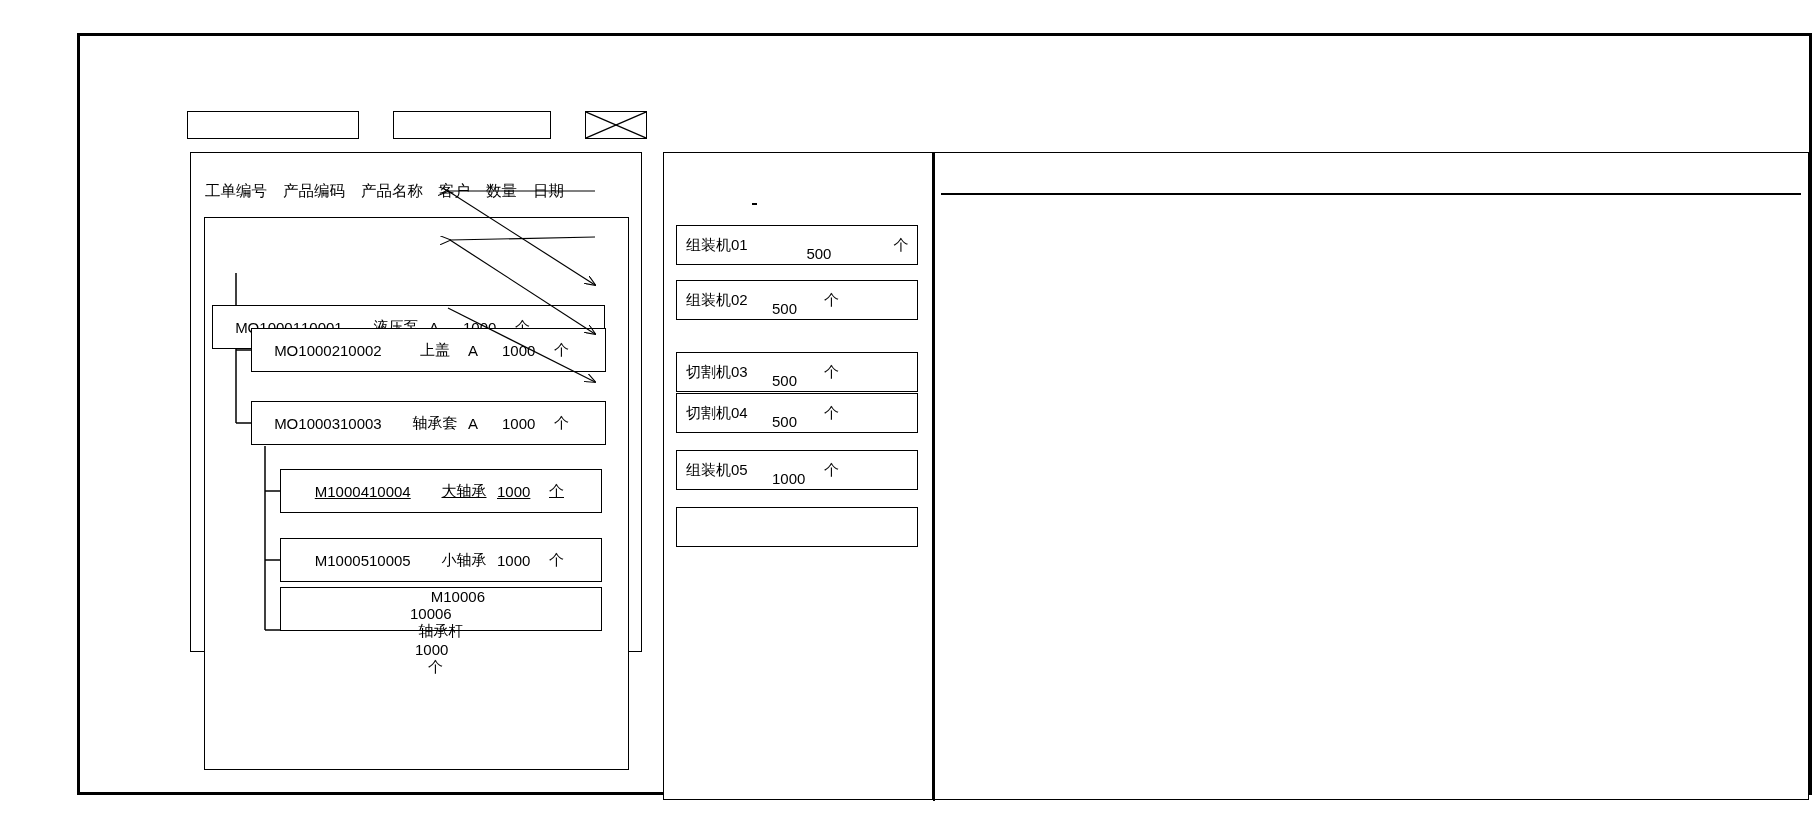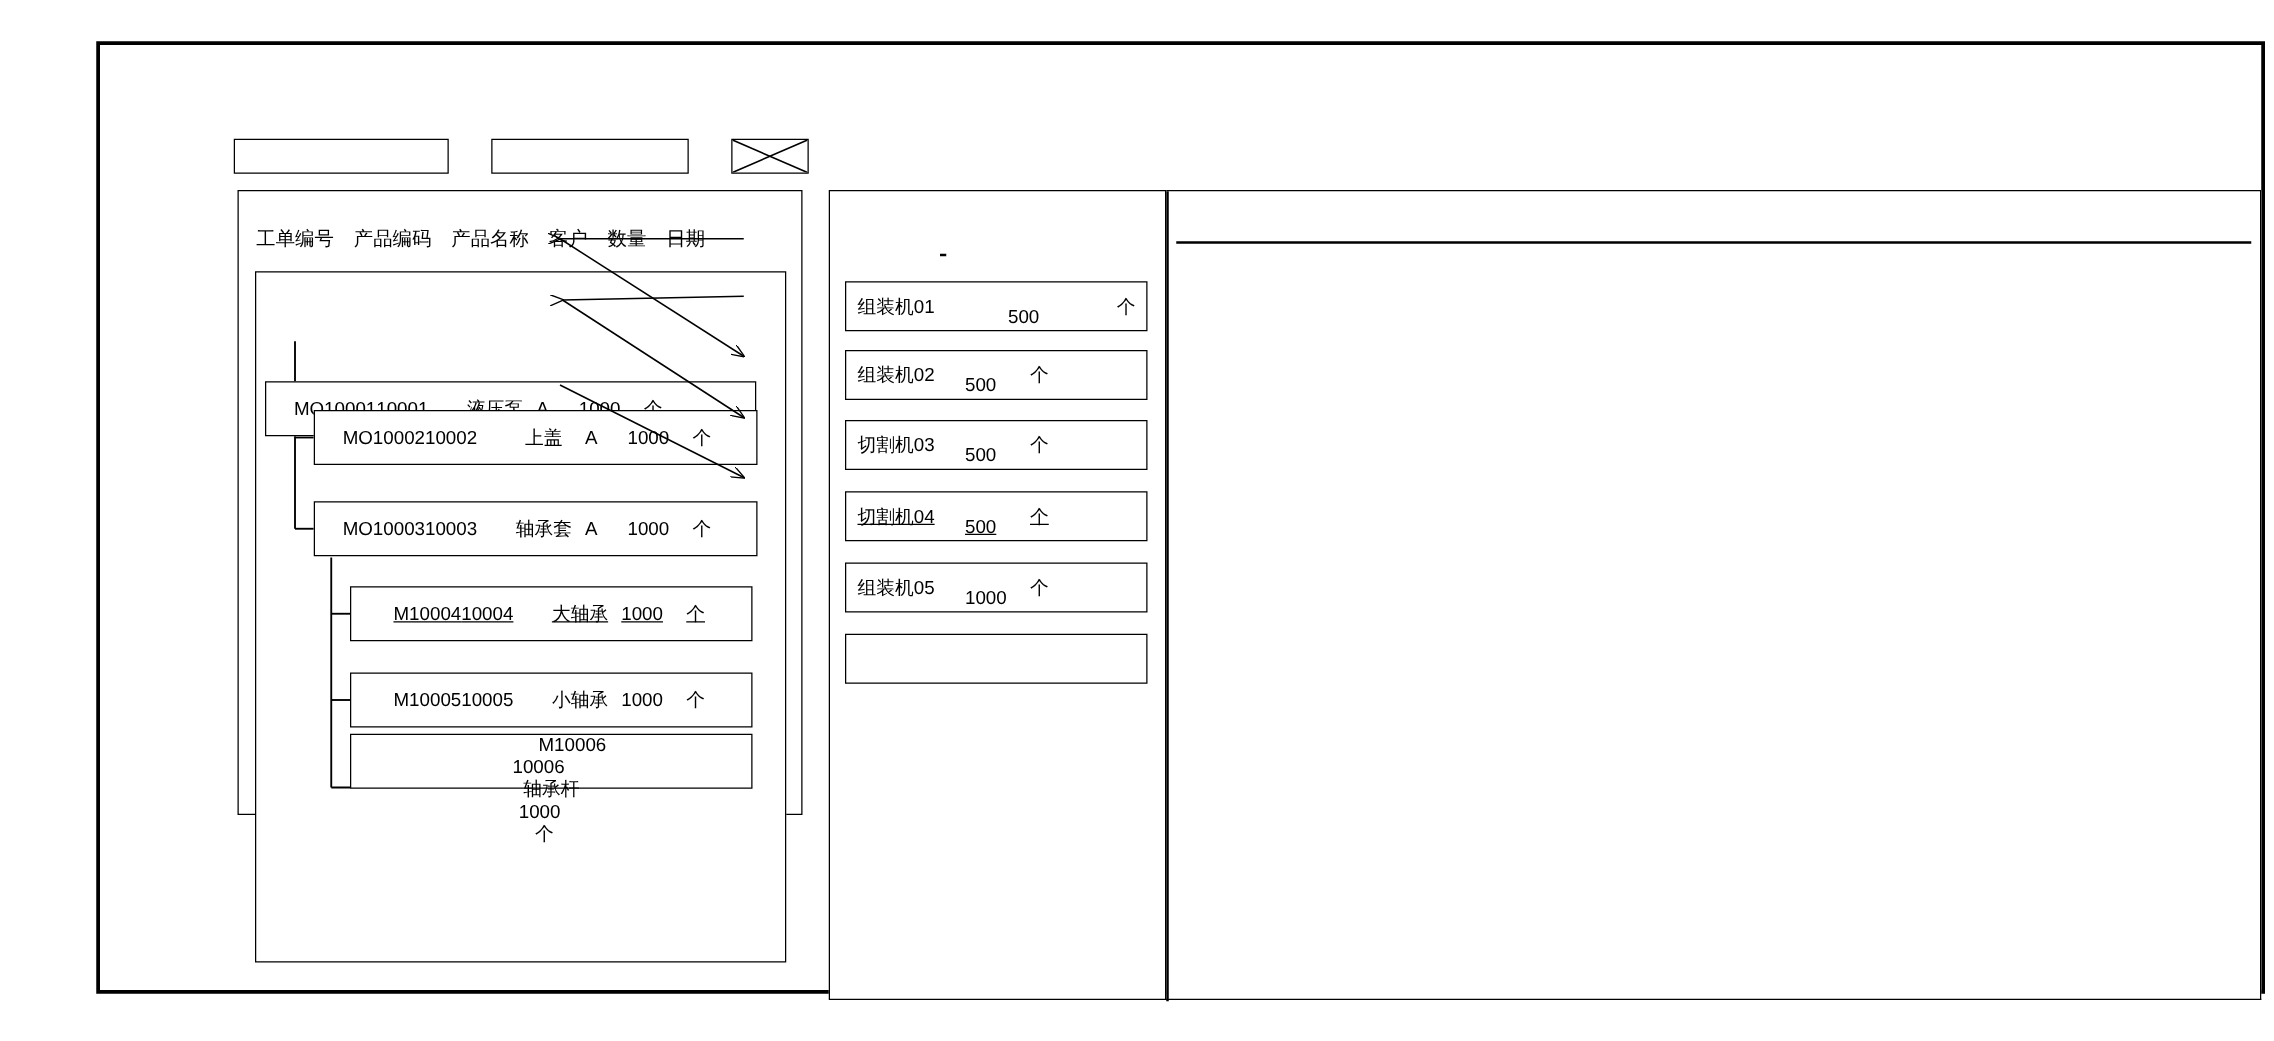--- a/index.html
+++ b/index.html
@@ -311,27 +311,27 @@
         <span class="m-qty">500</span>
         <span class="m-unit">个</span>
       </div>
 
       <div class="machine-card" style="top:127px;">
         <span class="m-name">组装机02</span>
         <span class="m-qty">500</span>
         <span class="m-unit">个</span>
       </div>
 
-      <div class="machine-card" style="top:183px;">
+      <div class="machine-card" style="top:199px;">
         <span class="m-name">切割机03</span>
         <span class="m-qty">500</span>
         <span class="m-unit">个</span>
       </div>
 
-      <div class="machine-card" style="top:240px;text-decoration:underline;">
+      <div class="machine-card" style="top:240px;">
         <span class="m-name">切割机04</span>
         <span class="m-qty">500</span>
         <span class="m-unit">个</span>
       </div>
 
       <div class="machine-card" style="top:297px;">
         <span class="m-name">组装机05</span>
         <span class="m-qty">1000</span>
         <span class="m-unit">个</span>
       </div>

